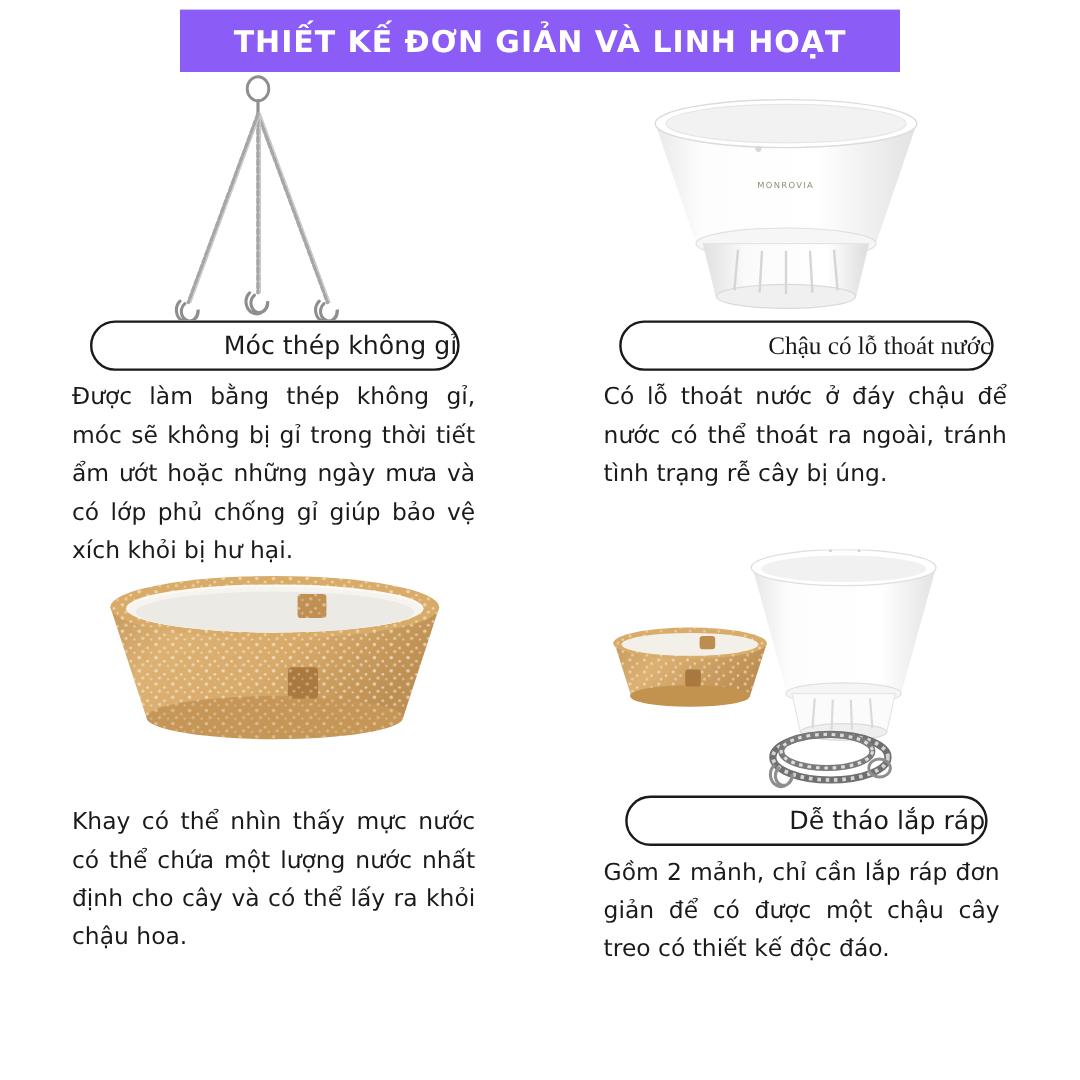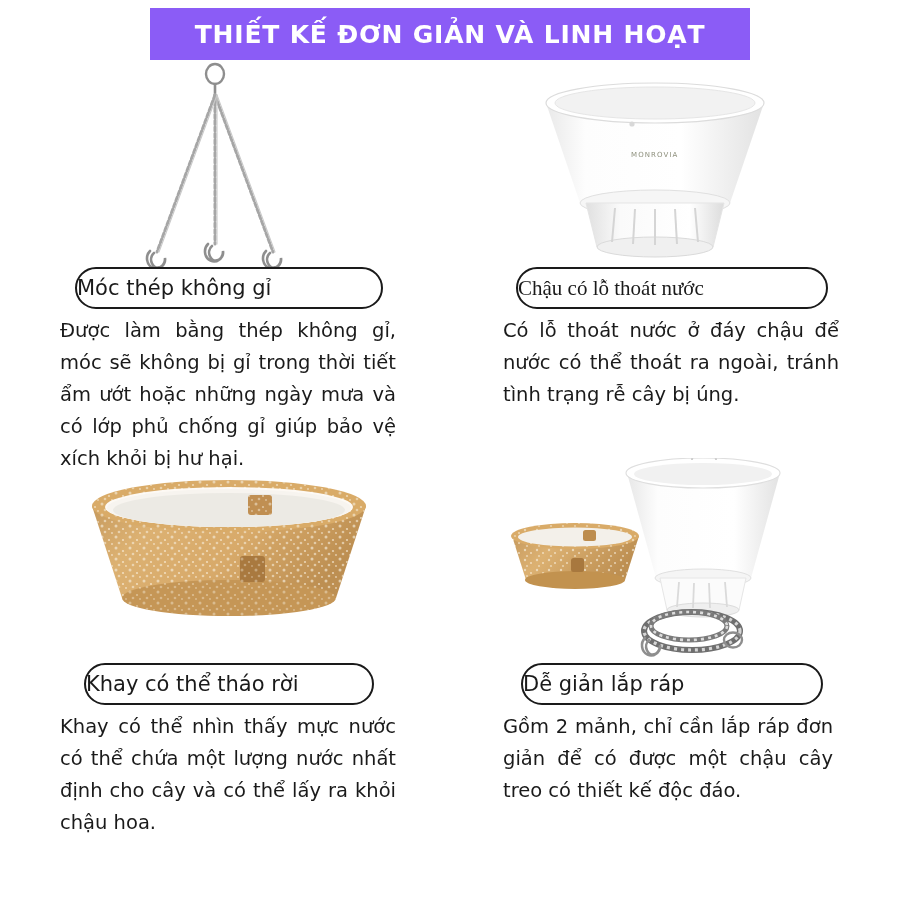--- a/index.html
+++ b/index.html
@@ -58,21 +58,21 @@
     width: 370px;
   }
 
   .label-pill {
     margin: 0 auto;
     border: 2px solid #1a1a1a;
     border-radius: 26px;
     height: 42px;
     display: flex;
     align-items: center;
-    justify-content: flex-start;
+    justify-content: flex-end;
     box-sizing: border-box;
     background: #fff;
   }
   .pill-w1 { width: 308px; }
   .pill-w2 { width: 312px; font-family: Liberation Serif, serif; }
   .pill-w3 { width: 290px; }
   .pill-w4 { width: 302px; }
   .label-text {
     font-size: 21px;
     color: #1a1a1a;
@@ -221,23 +221,20 @@
         <ellipse cx="185" cy="49" rx="124" ry="20" fill="#ffffff" opacity="0.93"></ellipse>
         <ellipse cx="185" cy="50" rx="122" ry="19" fill="#f7f4ef"></ellipse>
 
         <ellipse cx="185" cy="52" rx="116" ry="17" fill="#eceae4"></ellipse>
 
         <rect x="204" y="37" width="24" height="20" rx="3" fill="#c08f52"></rect>
         <rect x="204" y="37" width="24" height="20" rx="3" fill="url(#speck)" opacity="0.6"></rect>
         <rect x="196" y="98" width="25" height="26" rx="3" fill="#a9793f"></rect>
         <rect x="196" y="98" width="25" height="26" rx="3" fill="url(#speck)" opacity="0.45"></rect>
       </svg>
-    </div>
-    <div class="label-pill pill-w3">
-      <span class="label-text">Khay có thể tháo rời</span>
     </div>
     <div class="body-text">Khay có thể nhìn thấy mực nước có thể chứa một lượng nước nhất định cho cây và có thể lấy ra khỏi chậu hoa.</div>
   </div>
 
   <div class="feature feat-br">
     <div class="art">
       <svg width="370" height="205" viewBox="0 0 370 205">
         <defs>
           <linearGradient id="potg2" x1="0" y1="0" x2="1" y2="0">
             <stop offset="0%" stop-color="#e7e7e7"></stop>
@@ -285,18 +282,18 @@
           <ellipse cx="55" cy="23" rx="48" ry="19" fill="none" stroke="#6f6f6f" stroke-width="6"></ellipse>
           <ellipse cx="55" cy="23" rx="48" ry="19" fill="none" stroke="#d5d5d5" stroke-width="3.2" stroke-dasharray="3 4"></ellipse>
           <ellipse cx="52" cy="18" rx="38" ry="14" fill="none" stroke="#7a7a7a" stroke-width="5"></ellipse>
           <ellipse cx="52" cy="18" rx="38" ry="14" fill="none" stroke="#dcdcdc" stroke-width="2.6" stroke-dasharray="3 4"></ellipse>
           <path d="M8 30 a9 10 0 1 0 15 7 a7 8 0 1 1 -11 -5" fill="none" stroke="#8e8e8e" stroke-width="2.6" stroke-linecap="round"></path>
           <ellipse cx="96" cy="32" rx="9" ry="7.5" fill="none" stroke="#8e8e8e" stroke-width="2.4"></ellipse>
         </g>
       </svg>
     </div>
     <div class="label-pill pill-w4">
-      <span class="label-text">Dễ giản lắp ráp</span>
+      <span class="label-text">Dễ tháo lắp ráp</span>
     </div>
     <div class="body-text narrow">Gồm 2 mảnh, chỉ cần lắp ráp đơn giản để có được một chậu cây treo có thiết kế độc đáo.</div>
   </div>
 
 </div>
 
 </body></html>

